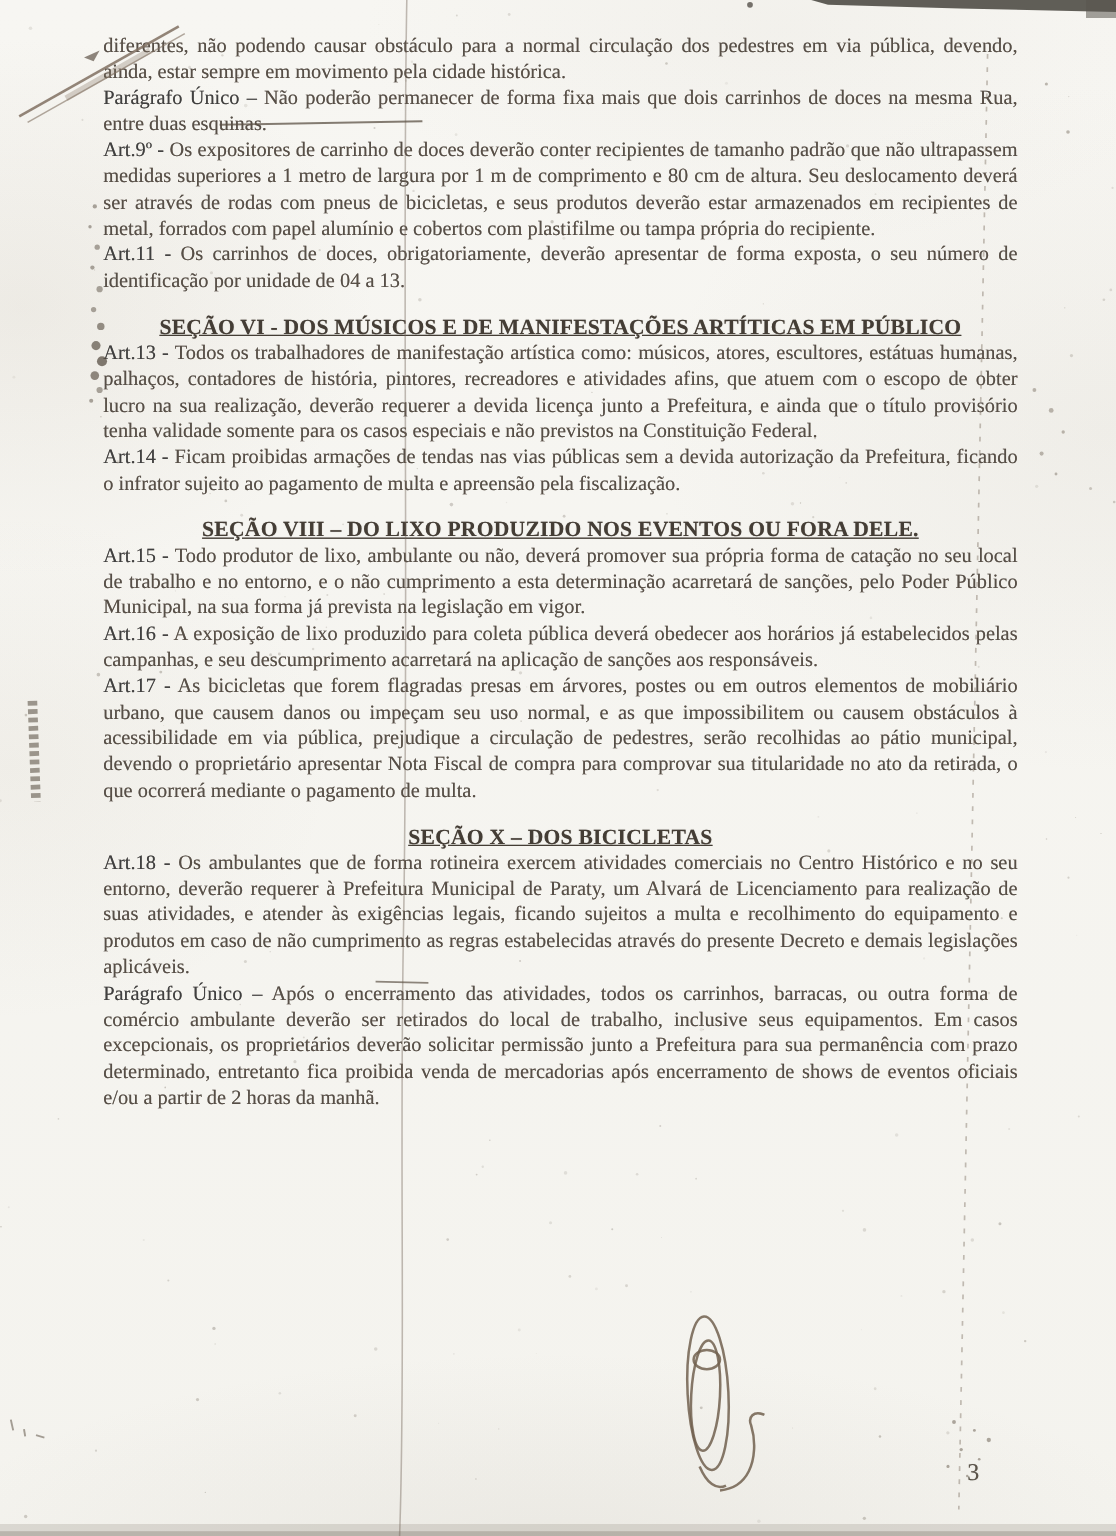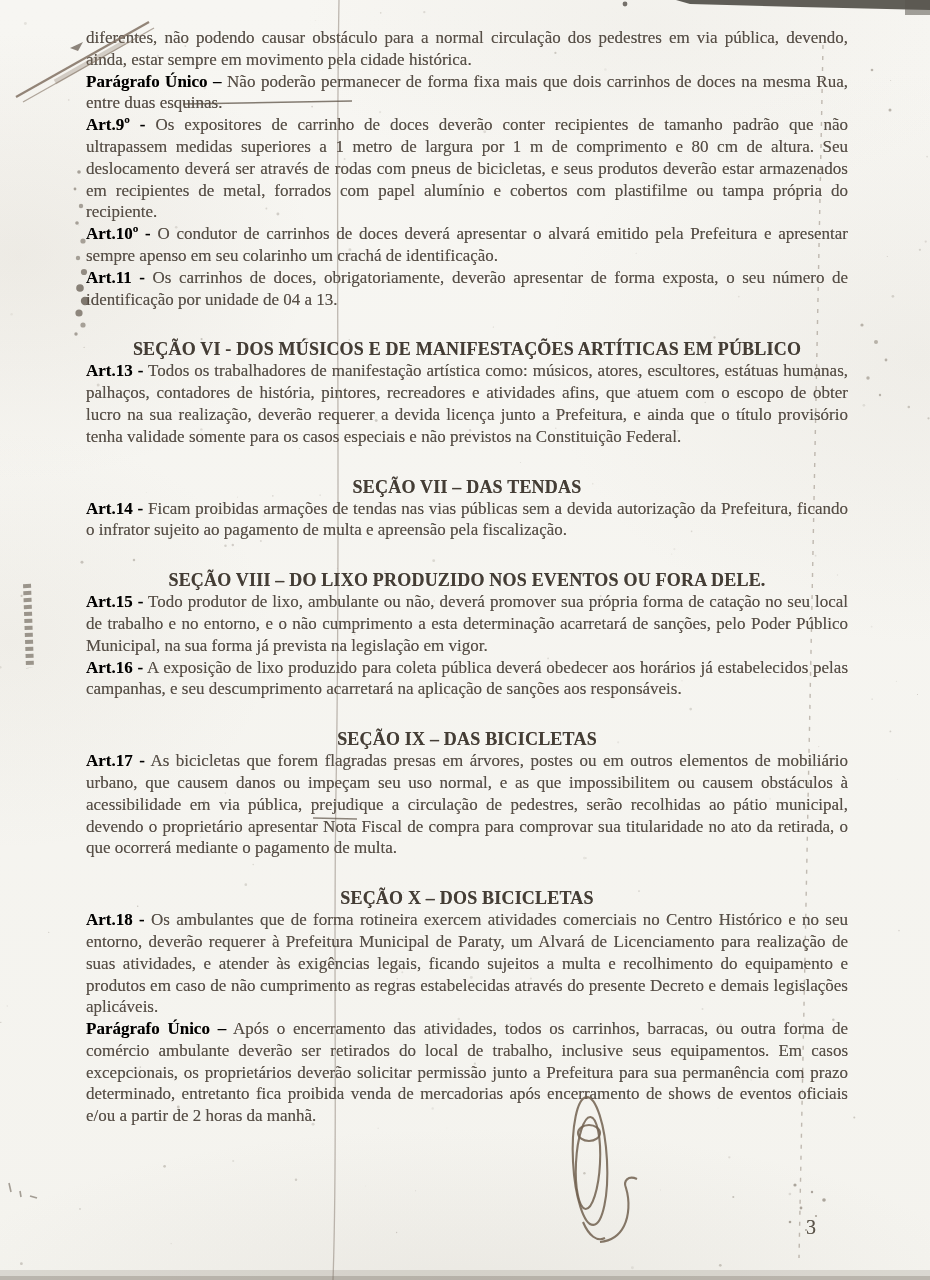--- a/index.html
+++ b/index.html
@@ -18,56 +18,54 @@
       radial-gradient(700px 220px at 50% 101%, rgba(176,168,156,.14), transparent 75%),
       radial-gradient(500px 260px at 70% 2%, rgba(200,194,182,.10), transparent 70%),
       linear-gradient(#f7f6f2, #f4f3ee);
   }
   .textcol{
     position:absolute;left:86px;top:27px;width:762px;
     color:#574f47;font-size:17px;line-height:21.8px;text-align:justify;
     text-shadow:0 0 .5px rgba(87,79,70,.6);
   }
   p.para{margin:0;padding:0;}
-  b.lead{font-weight:bold;color:#000000;}
+  b.lead{font-weight:normal;color:#404040;}
   .sec-heading{
     font-weight:bold;text-align:center;font-size:18px;line-height:22px;
-    color:#443d35;margin-top:28px;letter-spacing:.2px;
+    color:#443d35;margin-top:16px;letter-spacing:.2px;
     text-shadow:0 0 .6px rgba(68,61,53,.55);
+    text-decoration:underline;
   }
   .page-number{
     position:absolute;left:806px;top:1216px;font-size:20px;color:#5a5349;
     text-shadow:0 0 .6px rgba(90,83,73,.5);
   }
   svg.marks{position:absolute;inset:0;pointer-events:none;}
 </style>
 </head>
 <body>
 
 <div id="page">
   <div class="paper-texture"></div>
 
   <div class="textcol">
     <p class="para"><span>diferentes, não podendo causar obstáculo para a  normal circulação dos pedestres em via pública, devendo, ainda,  estar sempre em movimento pela cidade histórica.</span></p>
     <p class="para"><b class="lead">Parágrafo Único –</b> <span>Não poderão permanecer de forma fixa mais que dois carrinhos de doces na mesma Rua, entre duas esquinas.</span></p>
     <p class="para"><b class="lead">Art.9º -</b> <span>Os expositores de carrinho de doces deverão conter recipientes de tamanho padrão que não ultrapassem medidas superiores a 1 metro de largura por 1 m de comprimento e 80 cm de altura. Seu deslocamento deverá ser através de rodas com pneus de bicicletas, e seus produtos deverão estar armazenados em recipientes de metal, forrados com papel alumínio e cobertos com plastifilme ou tampa própria do recipiente.</span></p>
-    <p class="para"><b class="lead">Art.10º -</b> <span>O condutor de carrinhos de doces deverá apresentar o alvará emitido pela Prefeitura e apresentar sempre apenso em seu colarinho um crachá de identificação.</span></p>
     <p class="para"><b class="lead">Art.11 -</b> <span>Os carrinhos de doces, obrigatoriamente, deverão apresentar de forma exposta, o seu número de identificação por unidade de 04 a 13.</span></p>
 
     <div class="sec-heading">SEÇÃO  VI - DOS MÚSICOS E DE MANIFESTAÇÕES ARTÍTICAS EM PÚBLICO</div>
     <p class="para"><b class="lead">Art.13 -</b> <span>Todos os trabalhadores de manifestação artística como: músicos, atores, escultores, estátuas humanas, palhaços, contadores de história, pintores, recreadores e atividades afins, que atuem com o escopo de obter lucro na sua realização, deverão requerer a devida licença junto a Prefeitura, e ainda que o título provisório tenha validade somente para os casos especiais e não previstos na Constituição Federal.</span></p>
 
-    <div class="sec-heading">SEÇÃO VII – DAS TENDAS</div>
     <p class="para"><b class="lead">Art.14 -</b> <span>Ficam proibidas armações de tendas nas vias públicas sem a devida autorização da Prefeitura, ficando o infrator sujeito ao pagamento de multa e apreensão pela fiscalização.</span></p>
 
     <div class="sec-heading">SEÇÃO VIII – DO LIXO PRODUZIDO NOS EVENTOS OU FORA DELE.</div>
     <p class="para"><b class="lead">Art.15 -</b> <span>Todo produtor de lixo, ambulante ou não, deverá promover sua própria forma de catação no seu local de trabalho e no entorno, e o não cumprimento a esta determinação acarretará de sanções, pelo Poder Público Municipal, na sua forma já prevista na legislação em vigor.</span></p>
     <p class="para"><b class="lead">Art.16 -</b> <span>A exposição de lixo produzido para coleta pública deverá obedecer aos horários já estabelecidos pelas campanhas, e seu descumprimento acarretará na aplicação de sanções aos responsáveis.</span></p>
 
-    <div class="sec-heading">SEÇÃO IX – DAS BICICLETAS</div>
     <p class="para"><b class="lead">Art.17 -</b> <span>As bicicletas que forem flagradas presas em árvores, postes ou em outros elementos de mobiliário urbano, que causem danos ou impeçam seu uso normal, e as que impossibilitem ou causem obstáculos à acessibilidade em via pública, prejudique a circulação de pedestres, serão recolhidas ao pátio municipal, devendo o proprietário apresentar Nota Fiscal de compra para comprovar sua titularidade no ato da retirada, o que ocorrerá mediante o pagamento de multa.</span></p>
 
     <div class="sec-heading">SEÇÃO X – DOS BICICLETAS</div>
     <p class="para"><b class="lead">Art.18 -</b> <span>Os ambulantes que de forma rotineira exercem atividades comerciais no Centro Histórico e no seu entorno, deverão requerer à Prefeitura Municipal de Paraty, um Alvará de Licenciamento para realização de suas atividades, e atender às exigências legais, ficando sujeitos a multa e recolhimento do equipamento e produtos em caso de não cumprimento as regras estabelecidas através do presente Decreto e demais legislações aplicáveis.</span></p>
     <p class="para"><b class="lead">Parágrafo Único –</b> <span>Após o encerramento das atividades, todos os carrinhos, barracas, ou outra forma de comércio ambulante deverão ser retirados do local de trabalho, inclusive seus equipamentos.  Em casos excepcionais, os proprietários deverão solicitar permissão junto a Prefeitura para sua permanência com prazo determinado, entretanto fica proibida venda de mercadorias após encerramento de shows de eventos oficiais e/ou a partir de 2 horas da manhã.</span></p>
   </div>
 
   <div class="page-number">3</div>
 
   <svg class="marks" width="930" height="1280" viewBox="0 0 930 1280">

